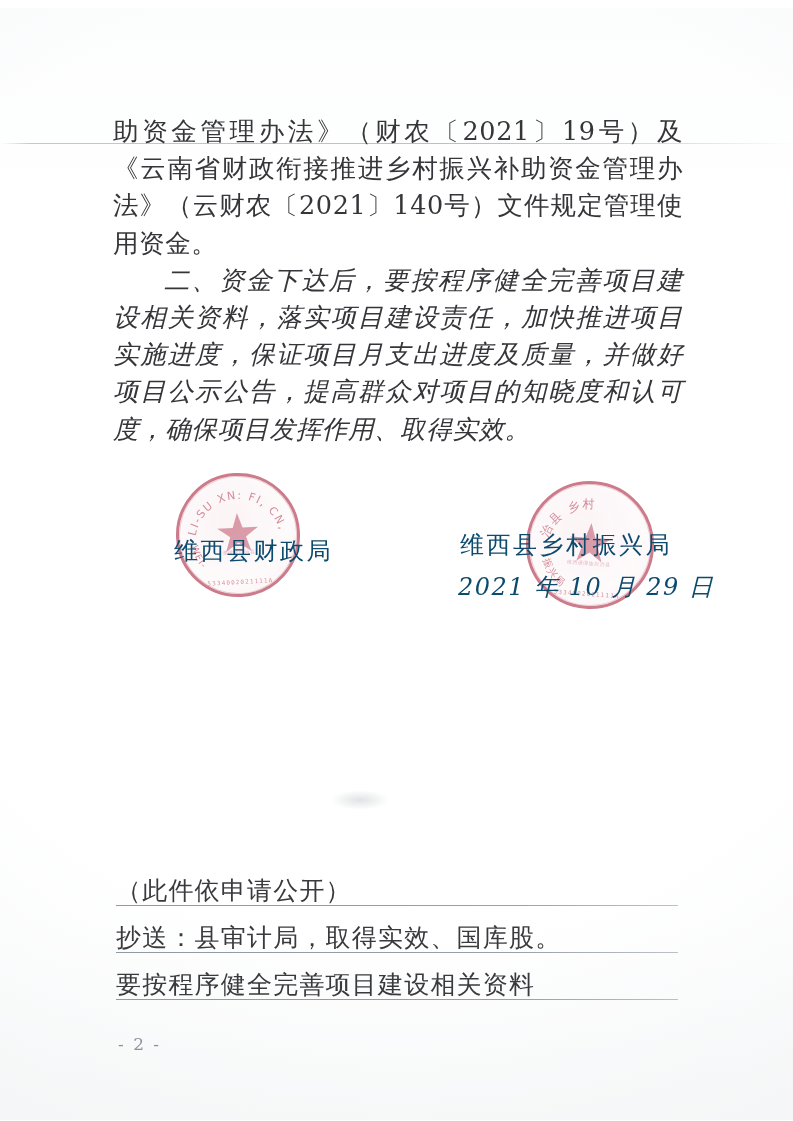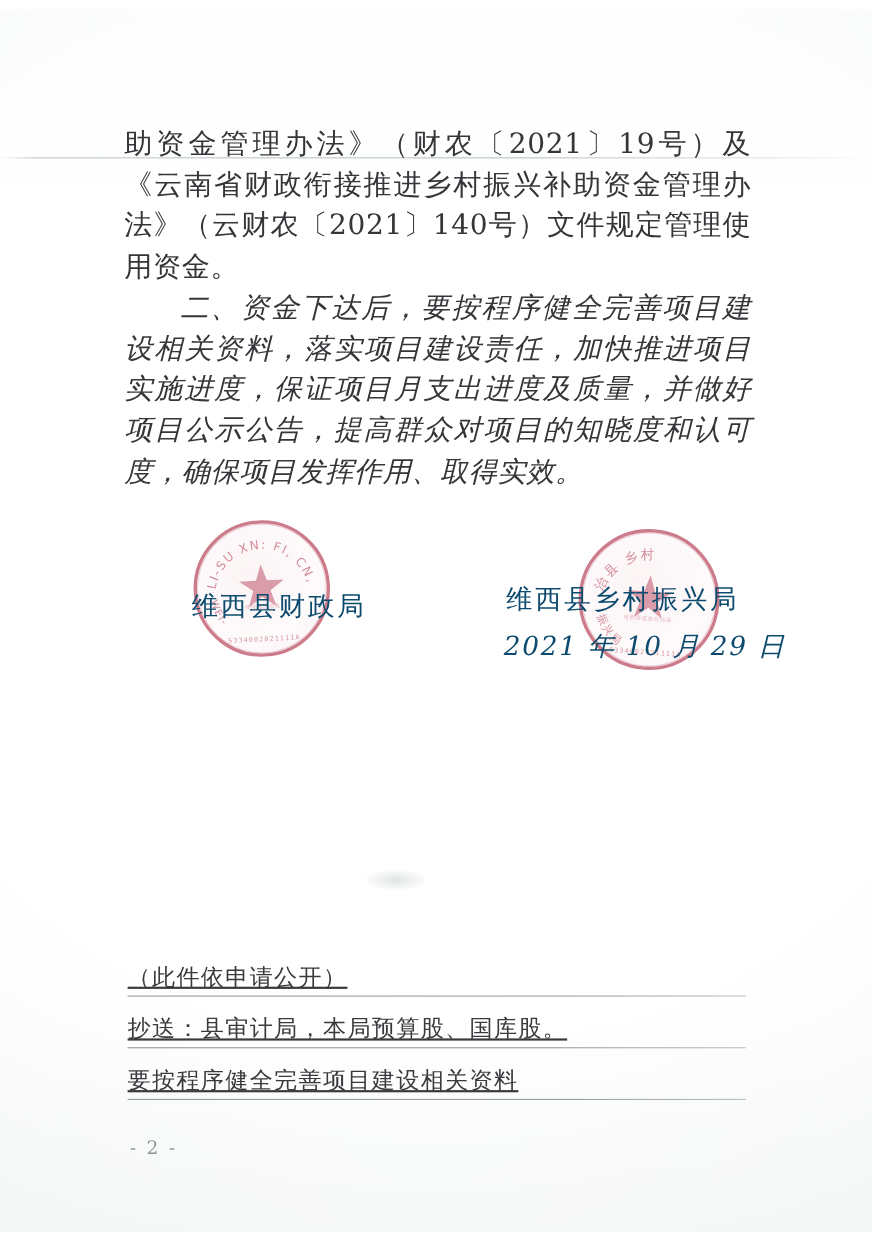--- a/index.html
+++ b/index.html
@@ -164,26 +164,25 @@
     width: 562px;
   }
   .footer-row {
     position: relative;
     height: 47px;
   }
   .footer-row .ftext {
     position: absolute;
     left: 0;
     top: 0;
-    font-size: 21px;
+    font-size: 25px;
     letter-spacing: 1.2px;
     color: #3a3a3e;
     white-space: nowrap;
     font-family: "DejaVu Serif", "Liberation Serif", serif;
-    text-decoration: underline;
   }
   .footer-row .ftext.right-text {
     left: auto;
     right: 0;
   }
   .footer-row .rule {
     position: absolute;
     left: 0;
     right: 0;
     top: 31px;
@@ -267,21 +266,21 @@
   </div>
 
   <div class="footer">
 
     <div class="footer-row">
       <div class="ftext">（此件依申请公开）</div>
       <div class="rule"></div>
     </div>
 
     <div class="footer-row">
-      <div class="ftext">抄送：县审计局，本局预算股、国库股。</div>
+      <div class="ftext">抄送：县审计局，取得实效、国库股。</div>
       <div class="rule"></div>
     </div>
 
     <div class="footer-row">
       <div class="ftext">要按程序健全完善项目建设相关资料</div>
       <div class="rule"></div>
     </div>
 
   </div>
 

